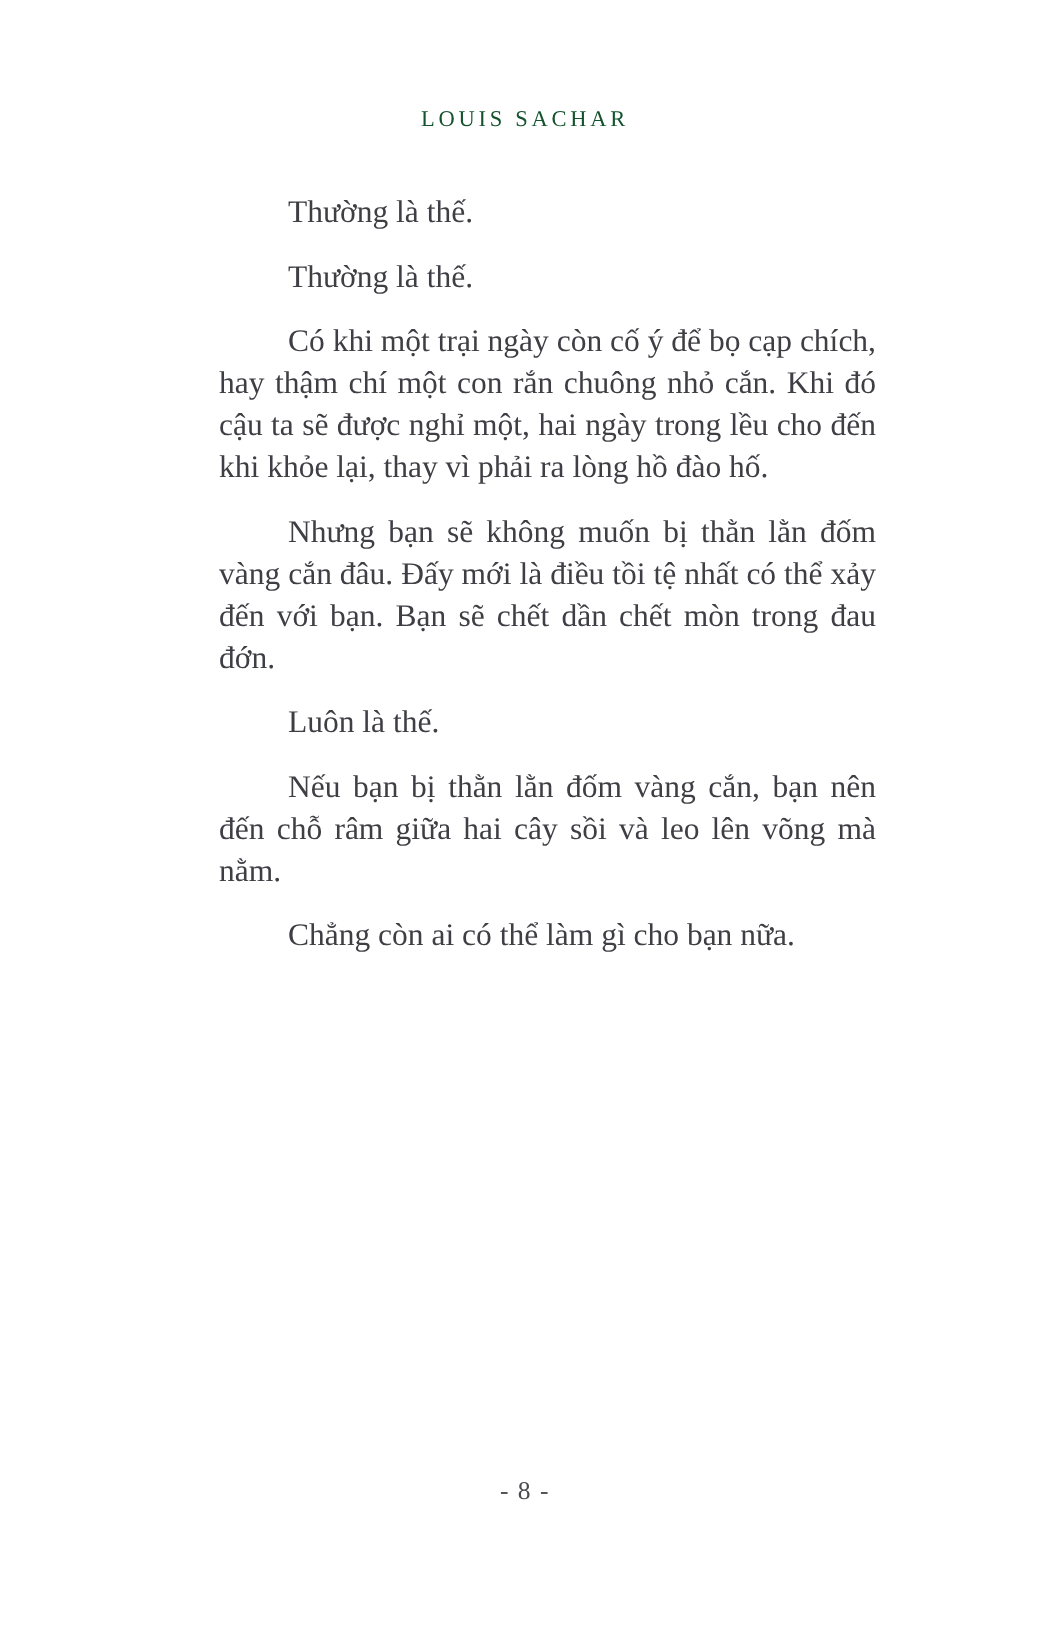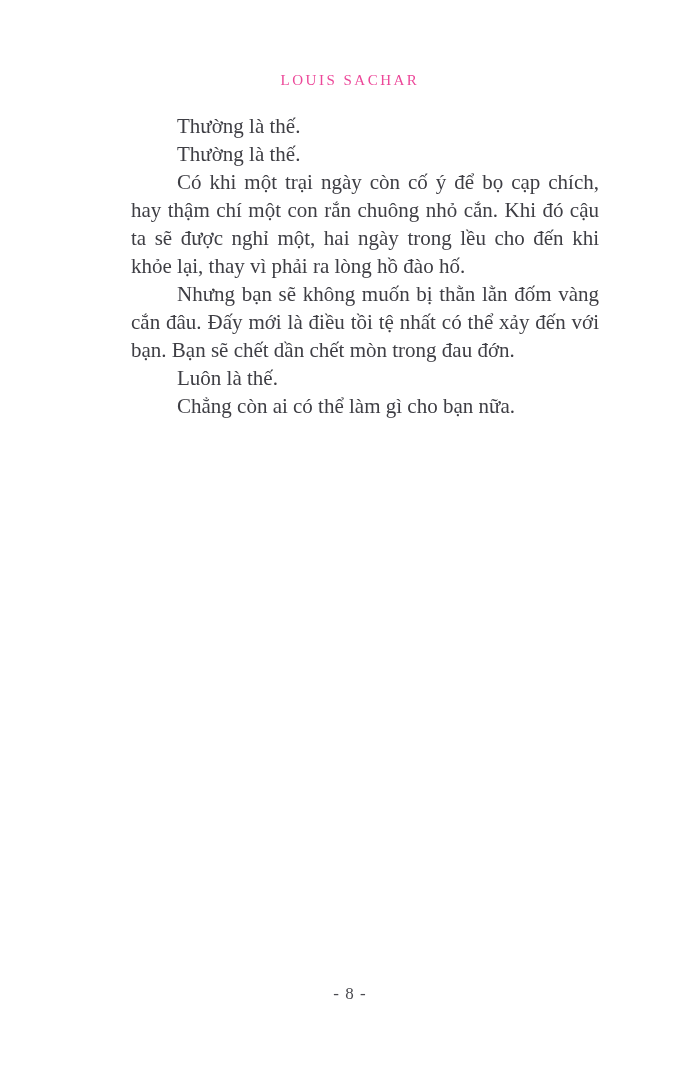--- a/index.html
+++ b/index.html
@@ -17,35 +17,35 @@
   }
   .running-header {
     position: absolute;
     top: 72px;
     left: 0;
     width: 700px;
     text-align: center;
     font-size: 15px;
     line-height: 17px;
     letter-spacing: 2.5px;
-    color: #ec4899;
+    color: #14532d;
   }
   .text-block {
     position: absolute;
     top: 112px;
     left: 131px;
     width: 468px;
     font-size: 21px;
     line-height: 28px;
     color: #3e3e44;
     text-align: justify;
     text-justify: inter-word;
   }
   .text-block p {
-    margin: 0;
+    margin: 15px;
     padding: 0;
     text-indent: 46px;
   }
   .page-footer {
     position: absolute;
     top: 984px;
     left: 0;
     width: 700px;
     text-align: center;
     font-size: 17px;
@@ -59,18 +59,19 @@
 <div class="page">
 
   <div class="running-header">LOUIS SACHAR</div>
 
   <div class="text-block">
     <p>Thường là thế.</p>
     <p>Thường là thế.</p>
     <p>Có khi một trại ngày còn cố ý để bọ cạp chích, hay thậm chí một con rắn chuông nhỏ cắn. Khi đó cậu ta sẽ được nghỉ một, hai ngày trong lều cho đến khi khỏe lại, thay vì phải ra lòng hồ đào hố.</p>
     <p>Nhưng bạn sẽ không muốn bị thằn lằn đốm vàng cắn đâu. Đấy mới là điều tồi tệ nhất có thể xảy đến với bạn. Bạn sẽ chết dần chết mòn trong đau đớn.</p>
     <p>Luôn là thế.</p>
+    <p>Nếu bạn bị thằn lằn đốm vàng cắn, bạn nên đến chỗ râm giữa hai cây sồi và leo lên võng mà nằm.</p>
     <p>Chẳng còn ai có thể làm gì cho bạn nữa.</p>
   </div>
 
   <div class="page-footer">- 8 -</div>
 
 </div>
 
 </body></html>

